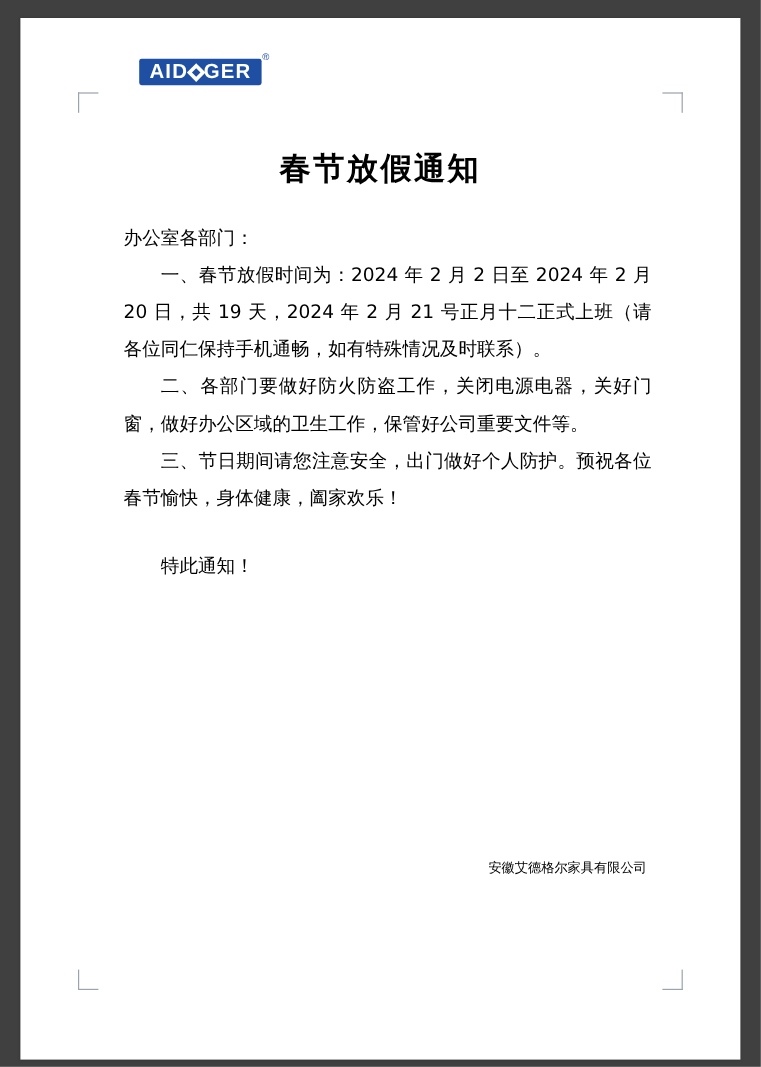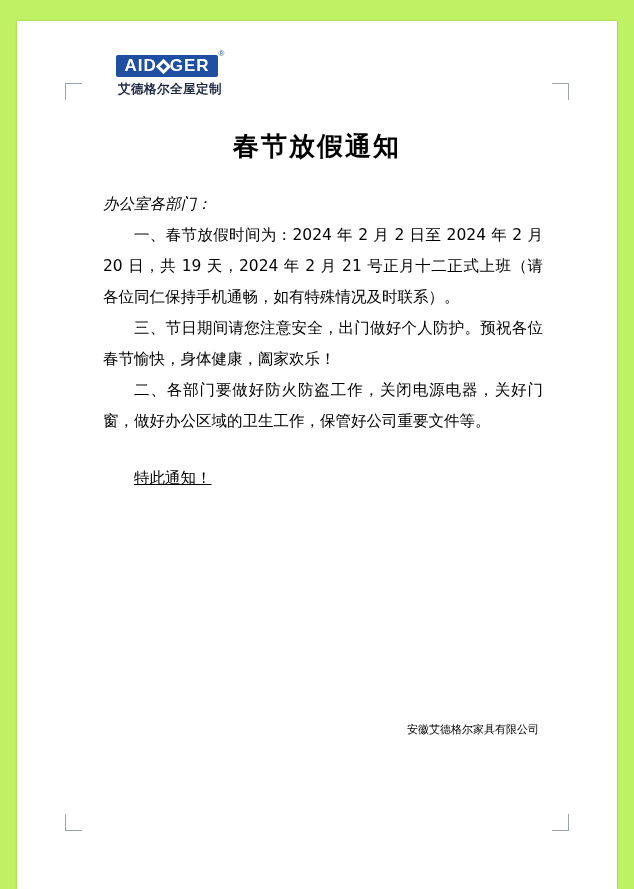--- a/index.html
+++ b/index.html
@@ -10,24 +10,24 @@
     width: 634px;
     height: 889px;
     background: #e8ecf3;
     font-family: "Liberation Sans", sans-serif;
     overflow: hidden;
   }
   .page-wrap {
     position: relative;
     width: 634px;
     height: 889px;
-    background: #bef264;
+    background: #404040;
     display: flex;
     justify-content: center;
-    align-items: flex-end;
+    align-items: center;
     box-sizing: border-box;
     padding-top: 8px;
   }
   .page {
     position: relative;
     width: 600px;
     height: 868px;
     background: #ffffff;
     box-shadow: 0 0 2px rgba(0,0,0,0.25);
     box-sizing: border-box;
@@ -119,27 +119,27 @@
     position: absolute;
     top: 168px;
     left: 86px;
     width: 440px;
     font-family: "DejaVu Sans", sans-serif;
     font-size: 15.5px;
     line-height: 2.0;
     color: #000000;
     text-align: justify;
   }
-  .salutation { margin: 0 0 0 0; font-style: italic; }
+  .salutation { margin: 0 0 0 0; }
   .para {
     margin: 0;
     text-indent: 2em;
   }
   .spacer { height: 26px; }
-  .notice-end { margin: 0; text-indent: 2em; text-decoration: underline; }
+  .notice-end { margin: 0; text-indent: 2em; }
 
   .sign-block {
     position: absolute;
     right: 78px;
     bottom: 148px;
     text-align: right;
     font-family: "DejaVu Sans", sans-serif;
     font-size: 11px;
     line-height: 2.0;
     color: #000000;
@@ -153,30 +153,29 @@
 <div class="page-wrap">
   <div class="page">
 
     <div class="crop tl"></div>
     <div class="crop tr"></div>
     <div class="crop bl"></div>
     <div class="crop br"></div>
 
     <div class="logo-block">
       <div class="logo-mark"><span>AID</span><span class="dia"></span><span>GER</span></div><span class="logo-reg">®</span>
-      <div class="logo-sub">艾德格尔全屋定制</div>
     </div>
 
     <div class="doc-title">春节放假通知</div>
 
     <div class="body-area">
       <p class="salutation">办公室各部门：</p>
       <p class="para">一、春节放假时间为：2024 年 2 月 2 日至 2024 年 2 月 20 日，共 19 天，2024 年 2 月 21 号正月十二正式上班（请各位同仁保持手机通畅，如有特殊情况及时联系）。</p>
+      <p class="para">二、各部门要做好防火防盗工作，关闭电源电器，关好门窗，做好办公区域的卫生工作，保管好公司重要文件等。</p>
       <p class="para">三、节日期间请您注意安全，出门做好个人防护。预祝各位春节愉快，身体健康，阖家欢乐！</p>
-      <p class="para">二、各部门要做好防火防盗工作，关闭电源电器，关好门窗，做好办公区域的卫生工作，保管好公司重要文件等。</p>
       <div class="spacer"></div>
       <p class="notice-end">特此通知！</p>
     </div>
 
     <div class="sign-block">
       <span class="sign-line">安徽艾德格尔家具有限公司</span>
     </div>
 
   </div>
 </div>

